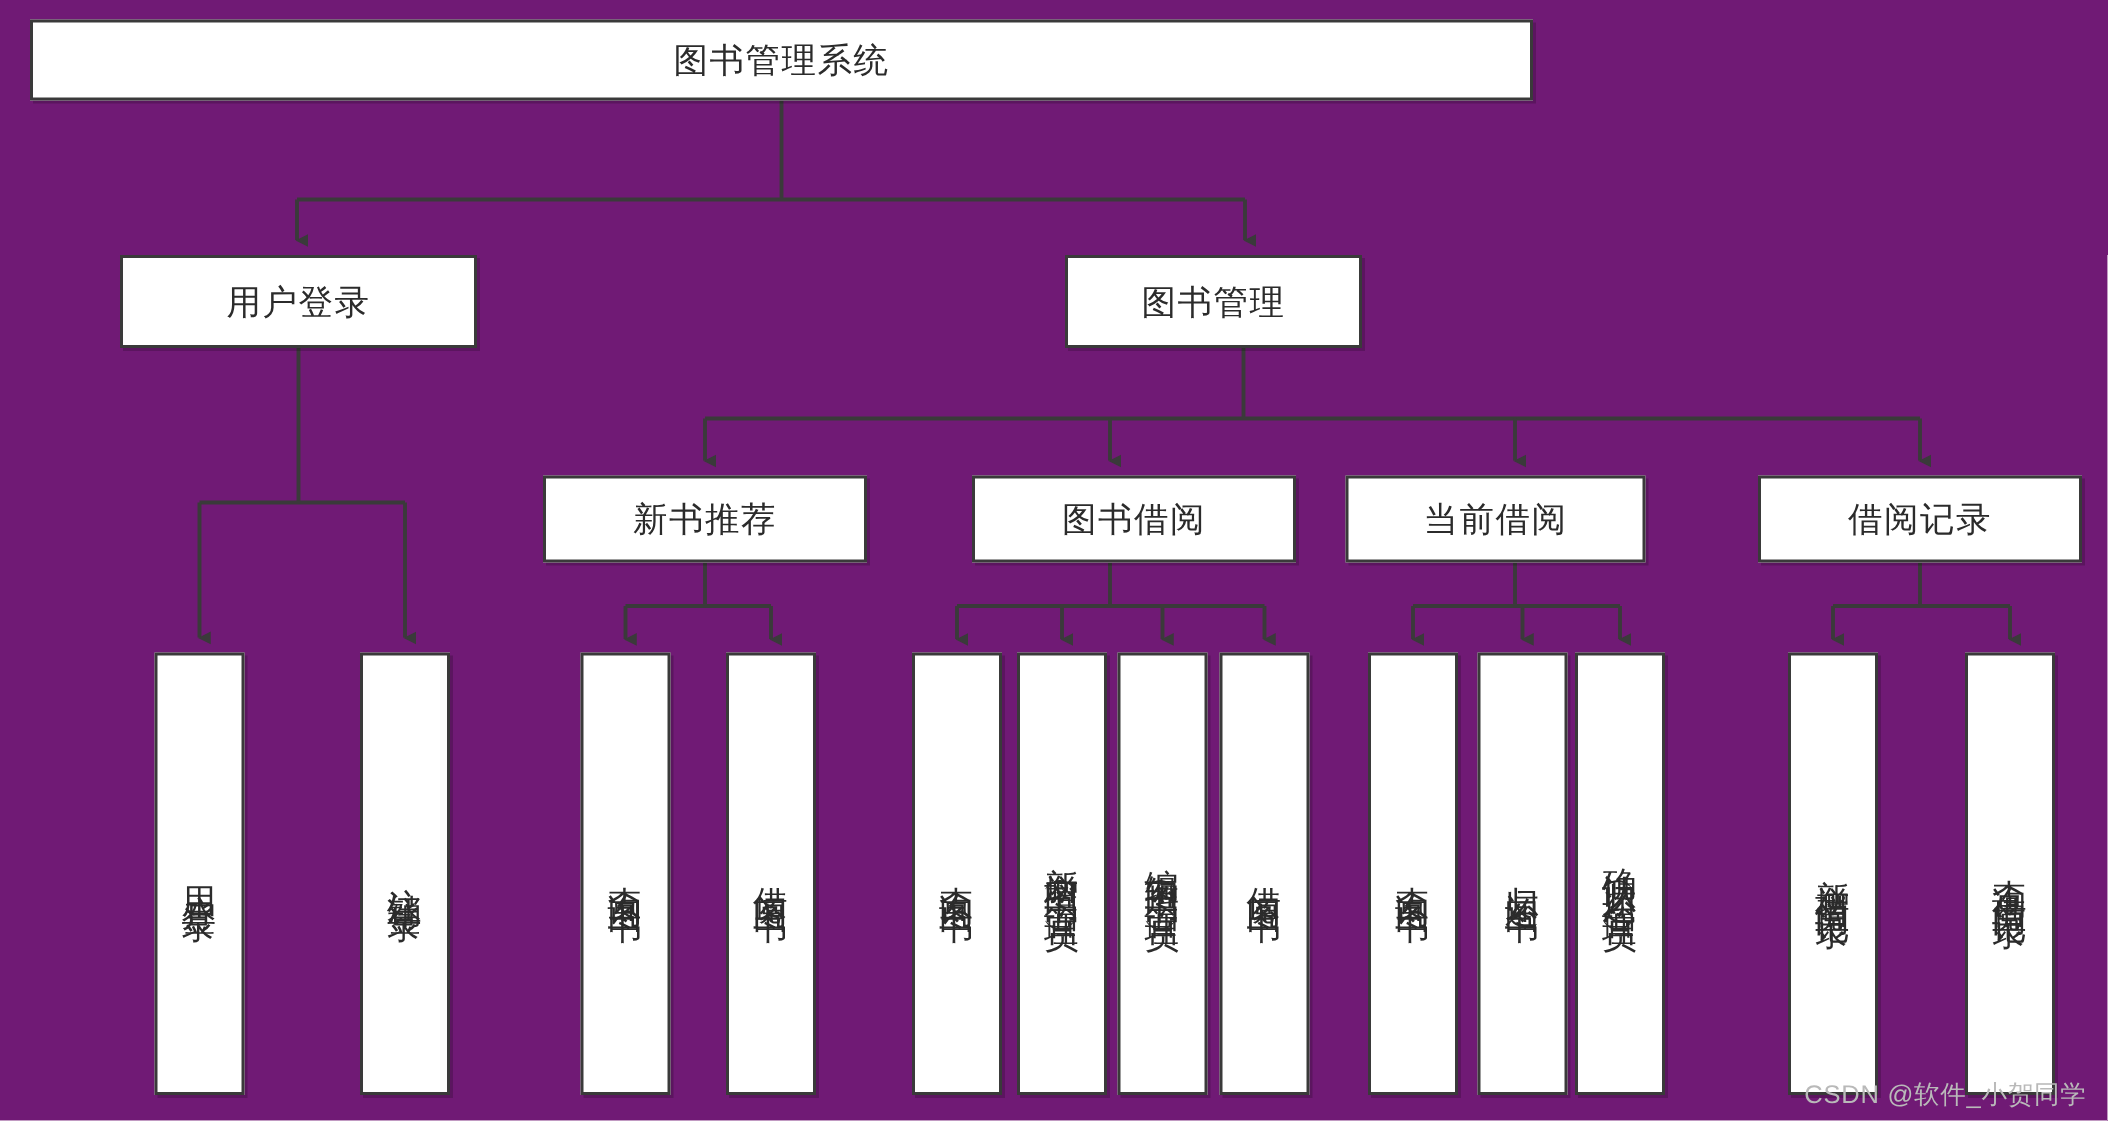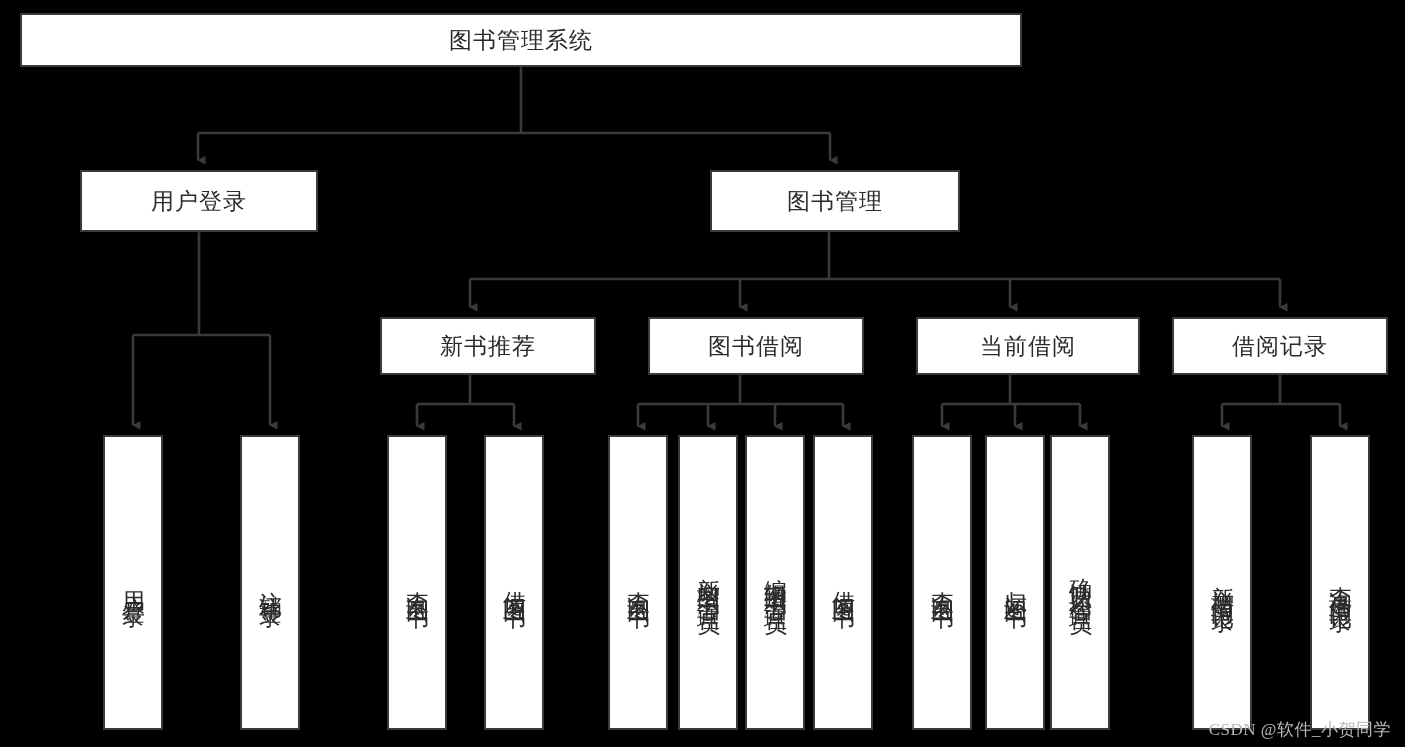--- a/index.html
+++ b/index.html
@@ -7,23 +7,22 @@
     padding: 0;
     background: #ffffff;
   }
   body {
     font-family: "Liberation Sans", "DejaVu Sans", sans-serif;
   }
   #canvas {
     position: relative;
     width: 1405px;
     height: 747px;
-    background: #000000;
+    background: #701a75;
     overflow: hidden;
-    font-family: Liberation Serif, serif;
   }
   svg#wires {
     position: absolute;
     left: 0;
     top: 0;
     width: 1405px;
     height: 747px;
     pointer-events: none;
   }
   .node {
@@ -122,31 +121,31 @@
     </g>
   </svg>
 
   <div class="node horizontal" id="n-root" style="left: 20px; top: 13px; width: 1002px; height: 54px;">
     <span class="hlabel">图书管理系统</span>
   </div>
 
   <div class="node horizontal" id="n-l1-0" style="left: 80px; top: 170px; width: 238px; height: 62px;">
     <span class="hlabel">用户登录</span>
   </div>
-  <div class="node horizontal" id="n-l1-1" style="left: 710px; top: 170px; width: 250px; height: 62px;">
+  <div class="node horizontal" id="n-l1-1" style="left: 710px; top: 170px; width: 198px; height: 62px;">
     <span class="hlabel">图书管理</span>
   </div>
 
-  <div class="node horizontal" id="n-l2-0" style="left: 362px; top: 317px; width: 216px; height: 58px; margin-left: 18px;">
+  <div class="node horizontal" id="n-l2-0" style="left: 362px; top: 317px; width: 216px; height: 58px;">
     <span class="hlabel">新书推荐</span>
   </div>
   <div class="node horizontal" id="n-l2-1" style="left: 648px; top: 317px; width: 216px; height: 58px;">
     <span class="hlabel">图书借阅</span>
   </div>
-  <div class="node horizontal" id="n-l2-2" style="left: 916px; top: 317px; width: 224px; height: 58px;">
+  <div class="node horizontal" id="n-l2-2" style="left: 897px; top: 317px; width: 200px; height: 58px;">
     <span class="hlabel">当前借阅</span>
   </div>
   <div class="node horizontal" id="n-l2-3" style="left: 1172px; top: 317px; width: 216px; height: 58px;">
     <span class="hlabel">借阅记录</span>
   </div>
 
   <div class="node vertical" id="n-lf-0" style="left: 103px; top: 435px; width: 60px; height: 295px;">
     <span class="vlabel">用户登录</span>
   </div>
   <div class="node vertical" id="n-lf-1" style="left: 240px; top: 435px; width: 60px; height: 295px;">

